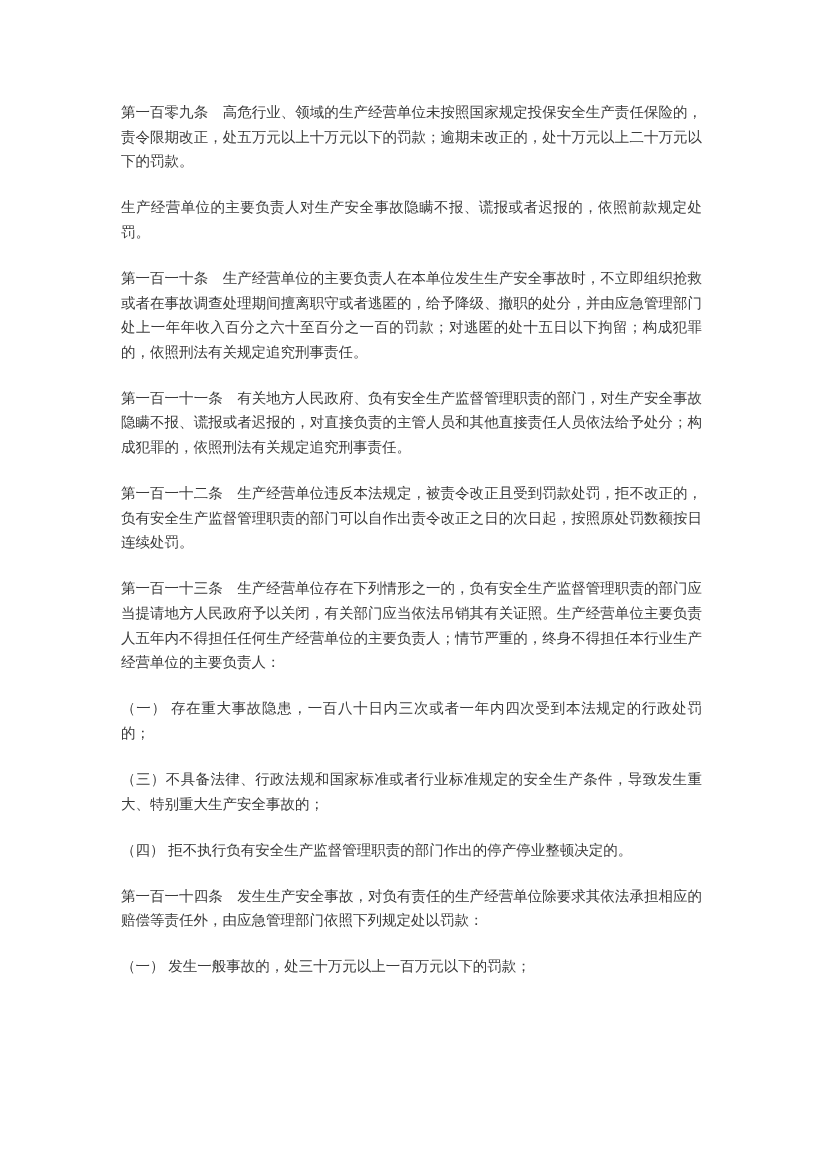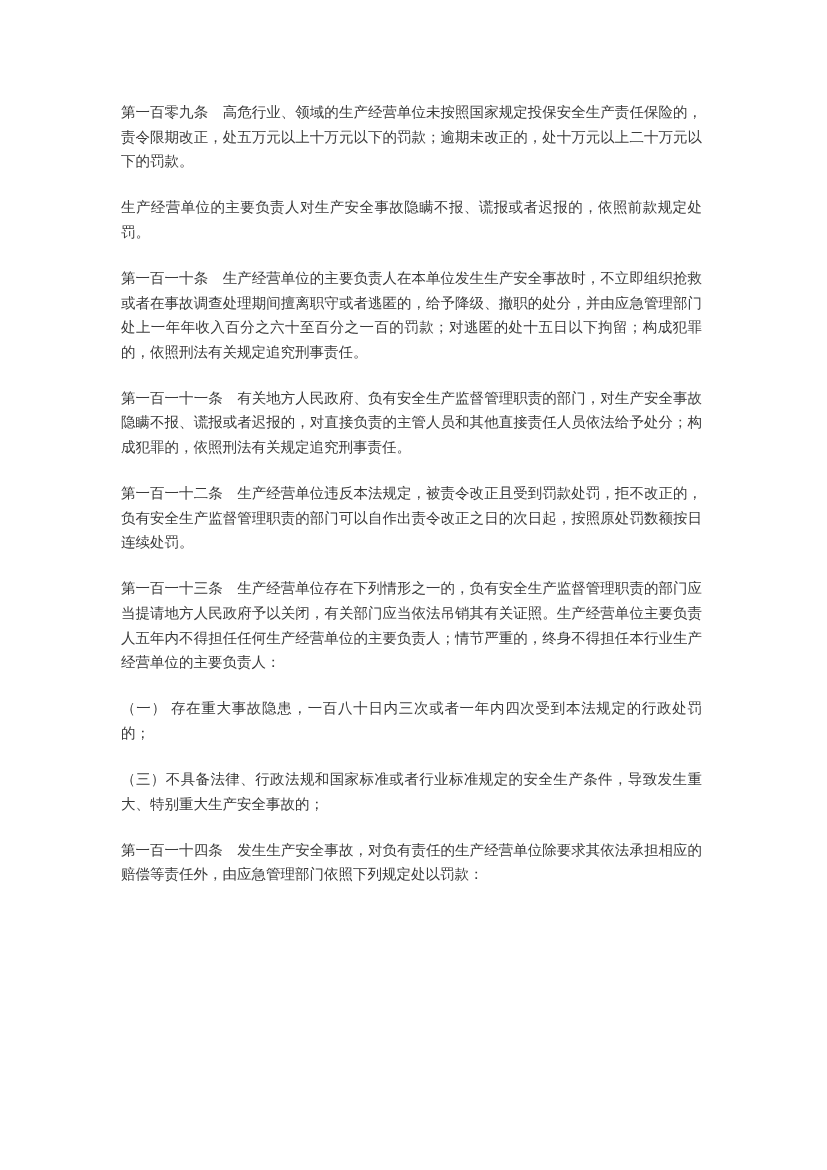--- a/index.html
+++ b/index.html
@@ -52,19 +52,21 @@
 <div class="page">
   <main class="content">
     <p class="para">第一百零九条　高危行业、领域的生产经营单位未按照国家规定投保安全生产责任保险的，责令限期改正，处五万元以上十万元以下的罚款；逾期未改正的，处十万元以上二十万元以下的罚款。</p>
     <p class="para">生产经营单位的主要负责人对生产安全事故隐瞒不报、谎报或者迟报的，依照前款规定处罚。</p>
     <p class="para">第一百一十条　生产经营单位的主要负责人在本单位发生生产安全事故时，不立即组织抢救或者在事故调查处理期间擅离职守或者逃匿的，给予降级、撤职的处分，并由应急管理部门处上一年年收入百分之六十至百分之一百的罚款；对逃匿的处十五日以下拘留；构成犯罪的，依照刑法有关规定追究刑事责任。</p>
     <p class="para">第一百一十一条　有关地方人民政府、负有安全生产监督管理职责的部门，对生产安全事故隐瞒不报、谎报或者迟报的，对直接负责的主管人员和其他直接责任人员依法给予处分；构成犯罪的，依照刑法有关规定追究刑事责任。</p>
     <p class="para">第一百一十二条　生产经营单位违反本法规定，被责令改正且受到罚款处罚，拒不改正的，负有安全生产监督管理职责的部门可以自作出责令改正之日的次日起，按照原处罚数额按日连续处罚。</p>
     <p class="para">第一百一十三条　生产经营单位存在下列情形之一的，负有安全生产监督管理职责的部门应当提请地方人民政府予以关闭，有关部门应当依法吊销其有关证照。生产经营单位主要负责人五年内不得担任任何生产经营单位的主要负责人；情节严重的，终身不得担任本行业生产经营单位的主要负责人：</p>
     <p class="para">（一） 存在重大事故隐患，一百八十日内三次或者一年内四次受到本法规定的行政处罚的；</p>
     <p class="para">（三）不具备法律、行政法规和国家标准或者行业标准规定的安全生产条件，导致发生重大、特别重大生产安全事故的；</p>
+    <p class="para">（四） 拒不执行负有安全生产监督管理职责的部门作出的停产停业整顿决定的。</p>
     <p class="para">第一百一十四条　发生生产安全事故，对负有责任的生产经营单位除要求其依法承担相应的赔偿等责任外，由应急管理部门依照下列规定处以罚款：</p>
+    <p class="para">（一） 发生一般事故的，处三十万元以上一百万元以下的罚款；</p>
   </main>
 
   <footer class="footer">
     <span>第 21 页 共 22 页</span>
   </footer>
 </div>
 
 </body></html>

